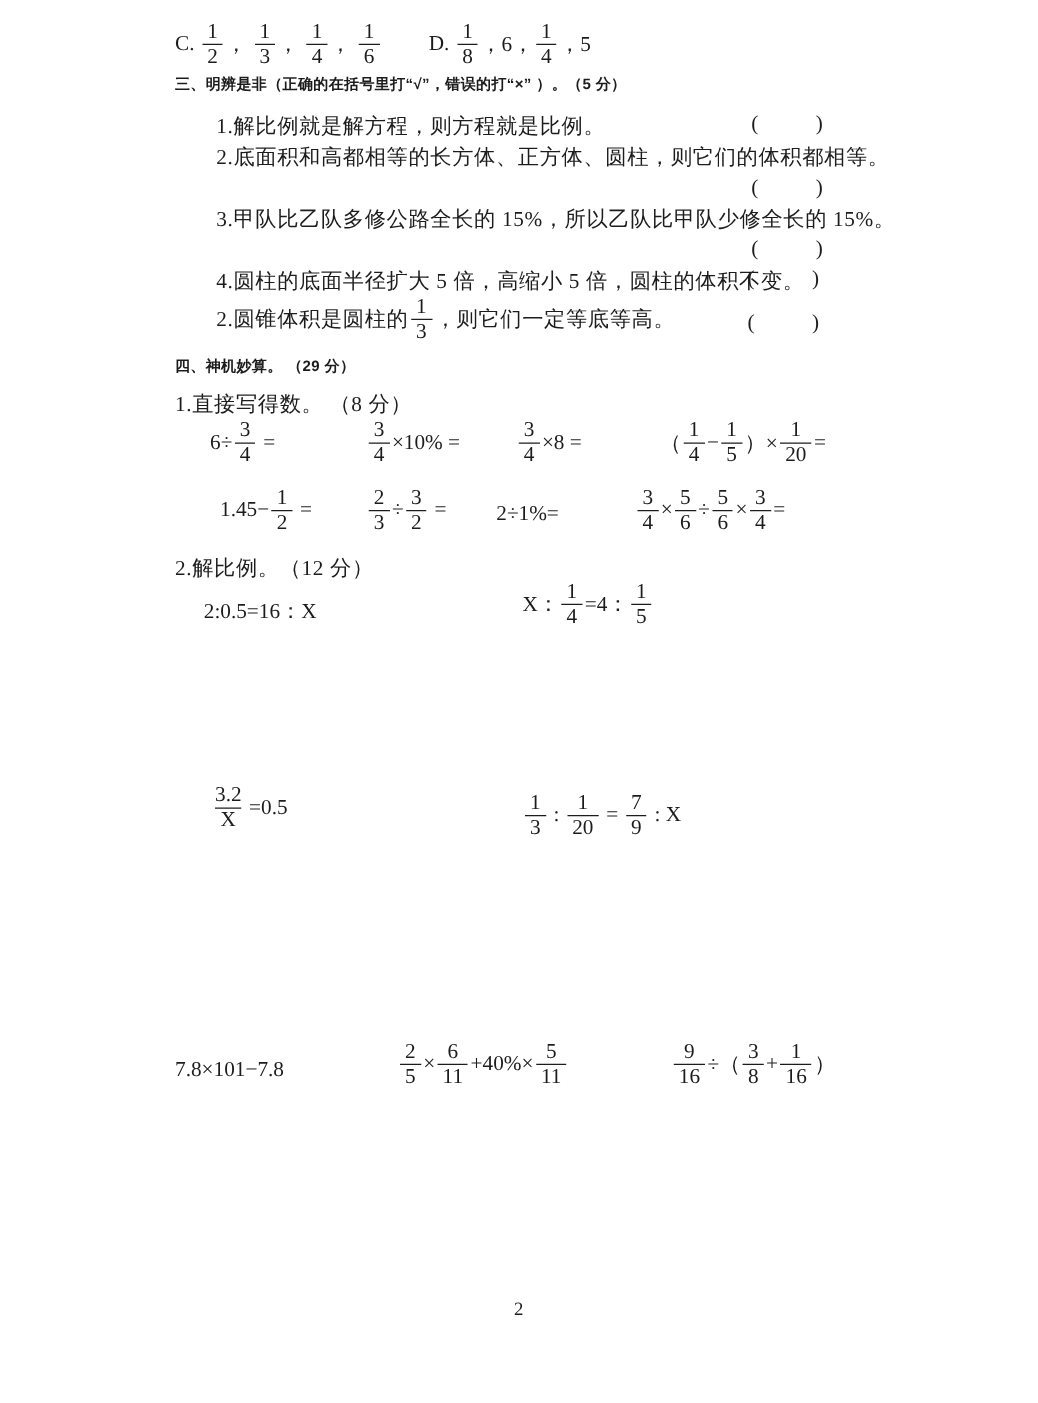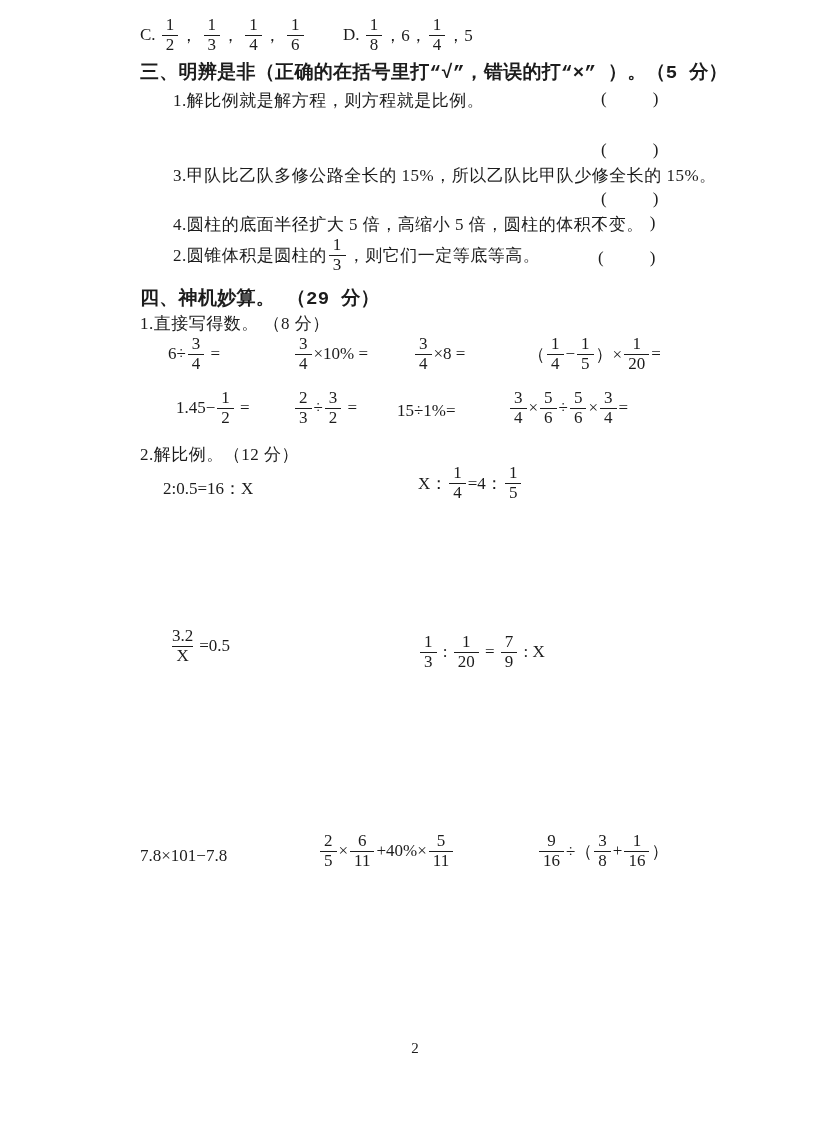--- a/index.html
+++ b/index.html
@@ -4,22 +4,22 @@
 <style>
   * { margin:0; padding:0; box-sizing:border-box; }
   html,body { background:#ffffff; }
   .page {
     position:relative; width:830px; height:1122px; margin:0 auto;
     background:#ffffff; color:#1c1c1c; overflow:hidden;
     font-family:"Liberation Serif","DejaVu Serif",serif;
   }
   .heading {
     position:absolute; white-space:pre;
-    font-family:Liberation Mono, monospace;
-    font-weight:700; font-size:19px; letter-spacing:0.3px;
+    font-family:Liberation Sans, sans-serif;
+    font-weight:700; font-size:12px; letter-spacing:0.3px;
   }
   .subline {
     position:absolute; white-space:pre; font-size:17px; letter-spacing:0.5px;
   }
   .expr {
     position:absolute; display:flex; align-items:center;
     white-space:pre; font-size:17px;
   }
   .tf-text { letter-spacing:0.5px;margin-left:33px; }
   .tok { white-space:pre; }
@@ -47,20 +47,21 @@
 
   <div class="heading" style="left:140px; top:59px">三、明辨是非（正确的在括号里打“√”，错误的打“×” ）。（5 分）</div>
 
   <div class="expr tf-text" style="left:140px; top:89px">1.解比例就是解方程，则方程就是比例。</div>
   <span class="bracket" style="left:601px; top:89px">
       <span>(</span>
       <span class="bracket-gap"></span>
       <span>)</span>
     </span>
 
+  <div class="expr tf-text" style="left:140px; top:114px">2.底面积和高都相等的长方体、正方体、圆柱，则它们的体积都相等。</div>
   <span class="bracket" style="left:601px; top:140px">
       <span>(</span>
       <span class="bracket-gap"></span>
       <span>)</span>
     </span>
 
   <div class="expr tf-text" style="left:140px; top:164px">3.甲队比乙队多修公路全长的 15%，所以乙队比甲队少修全长的 15%。</div>
   <span class="bracket" style="left:601px; top:189px">
       <span>(</span>
       <span class="bracket-gap"></span>
@@ -84,21 +85,21 @@
   <div class="heading" style="left:140px; top:285px">四、神机妙算。 （29 分）</div>
   <div class="subline" style="left:140px; top:312px">1.直接写得数。 （8 分）</div>
 
   <div class="expr" style="left:168px; top:335px"><span class="tok">6÷</span><span class="frac"><span class="num">3</span><span class="den">4</span></span><span class="tok"> =</span></div>
   <div class="expr" style="left:293px; top:335px"><span class="frac"><span class="num">3</span><span class="den">4</span></span><span class="tok">×10% =</span></div>
   <div class="expr" style="left:413px; top:335px"><span class="frac"><span class="num">3</span><span class="den">4</span></span><span class="tok">×8 =</span></div>
   <div class="expr" style="left:528px; top:335px"><span class="tok">（</span><span class="frac"><span class="num">1</span><span class="den">4</span></span><span class="tok">−</span><span class="frac"><span class="num">1</span><span class="den">5</span></span><span class="tok">）×</span><span class="frac"><span class="num">1</span><span class="den">20</span></span><span class="tok">=</span></div>
 
   <div class="expr" style="left:176px; top:389px"><span class="tok">1.45−</span><span class="frac"><span class="num">1</span><span class="den">2</span></span><span class="tok"> =</span></div>
   <div class="expr" style="left:293px; top:389px"><span class="frac"><span class="num">2</span><span class="den">3</span></span><span class="tok">÷</span><span class="frac"><span class="num">3</span><span class="den">2</span></span><span class="tok"> =</span></div>
-  <div class="expr" style="left:397px; top:401px"><span class="tok">15÷1%=</span></div>
+  <div class="expr" style="left:397px; top:401px"><span class="tok">2÷1%=</span></div>
   <div class="expr" style="left:508px; top:389px"><span class="frac"><span class="num">3</span><span class="den">4</span></span><span class="tok">×</span><span class="frac"><span class="num">5</span><span class="den">6</span></span><span class="tok">÷</span><span class="frac"><span class="num">5</span><span class="den">6</span></span><span class="tok">×</span><span class="frac"><span class="num">3</span><span class="den">4</span></span><span class="tok">=</span></div>
 
   <div class="subline" style="left:140px; top:443px">2.解比例。（12 分）</div>
 
   <div class="expr" style="left:163px; top:477px"><span class="tok">2:0.5=16：X</span></div>
   <div class="expr" style="left:418px; top:464px"><span class="tok">X：</span><span class="frac"><span class="num">1</span><span class="den">4</span></span><span class="tok">=4：</span><span class="frac"><span class="num">1</span><span class="den">5</span></span></div>
 
   <div class="expr" style="left:166px; top:627px"><span class="frac"><span class="num">3.2</span><span class="den">X</span></span><span class="tok">=0.5</span></div>
   <div class="expr" style="left:418px; top:633px"><span class="frac"><span class="num">1</span><span class="den">3</span></span><span class="tok"> : </span><span class="frac"><span class="num">1</span><span class="den">20</span></span><span class="tok"> = </span><span class="frac"><span class="num">7</span><span class="den">9</span></span><span class="tok"> : X</span></div>
 

